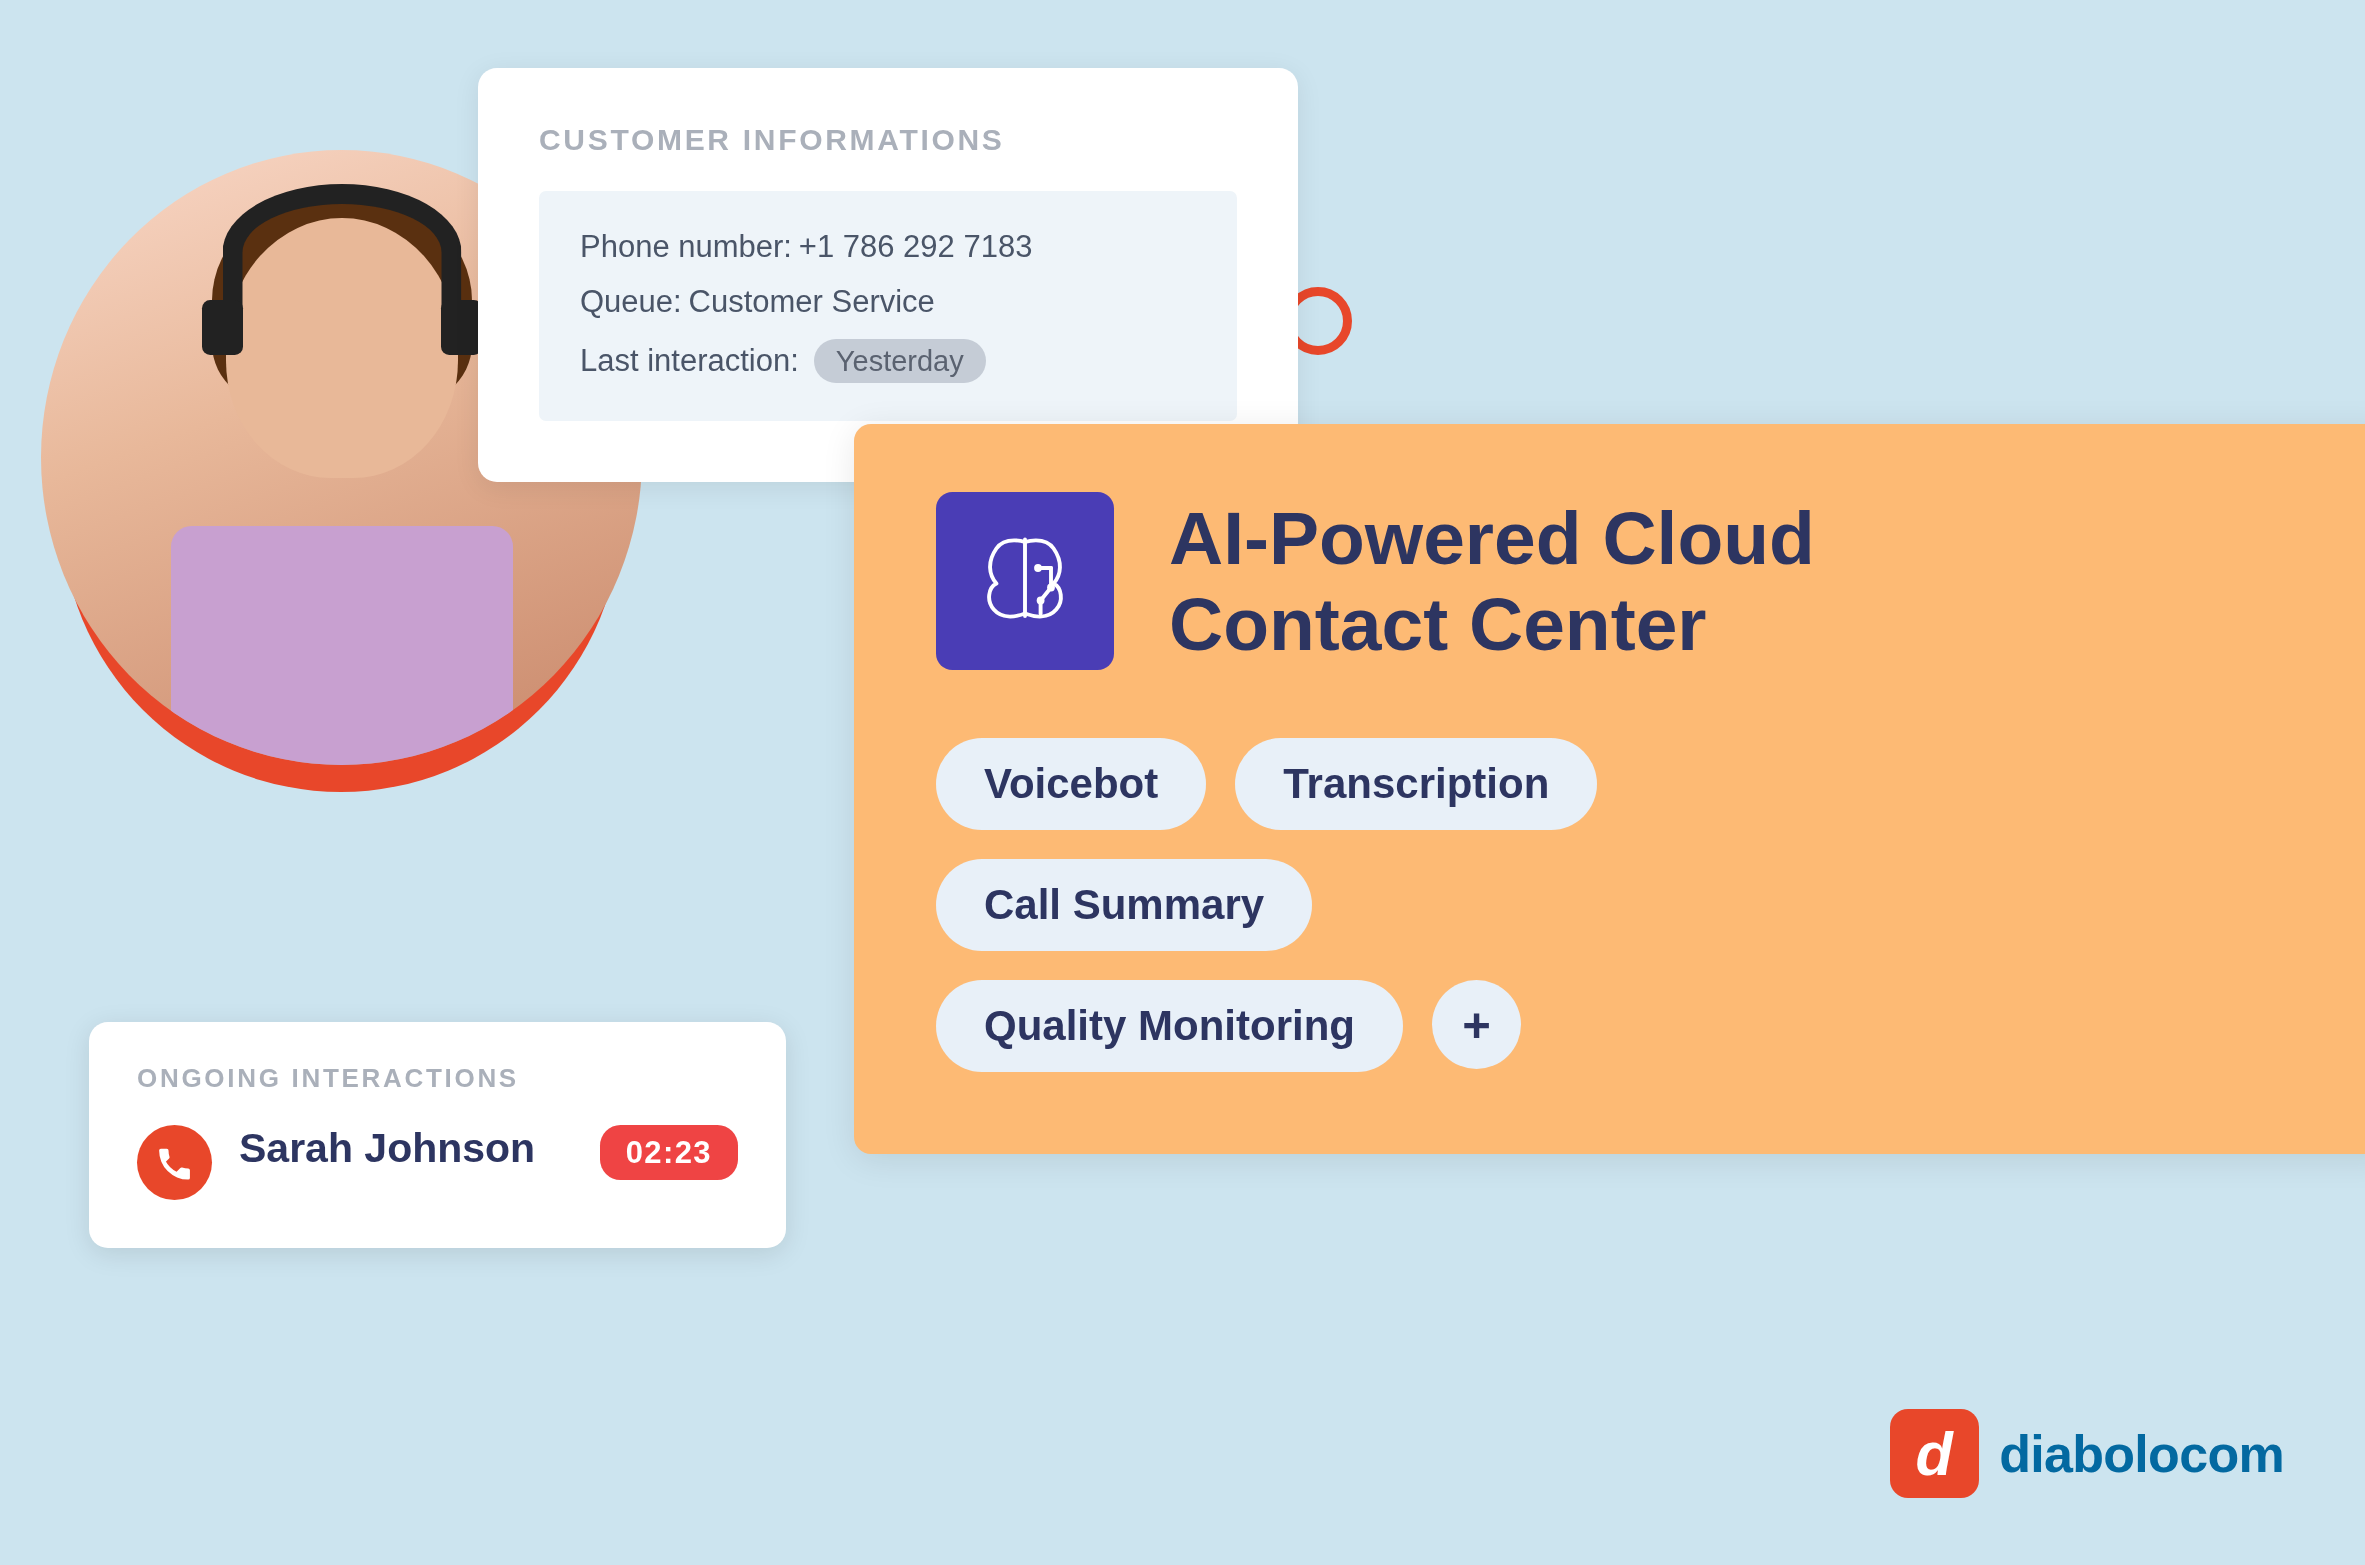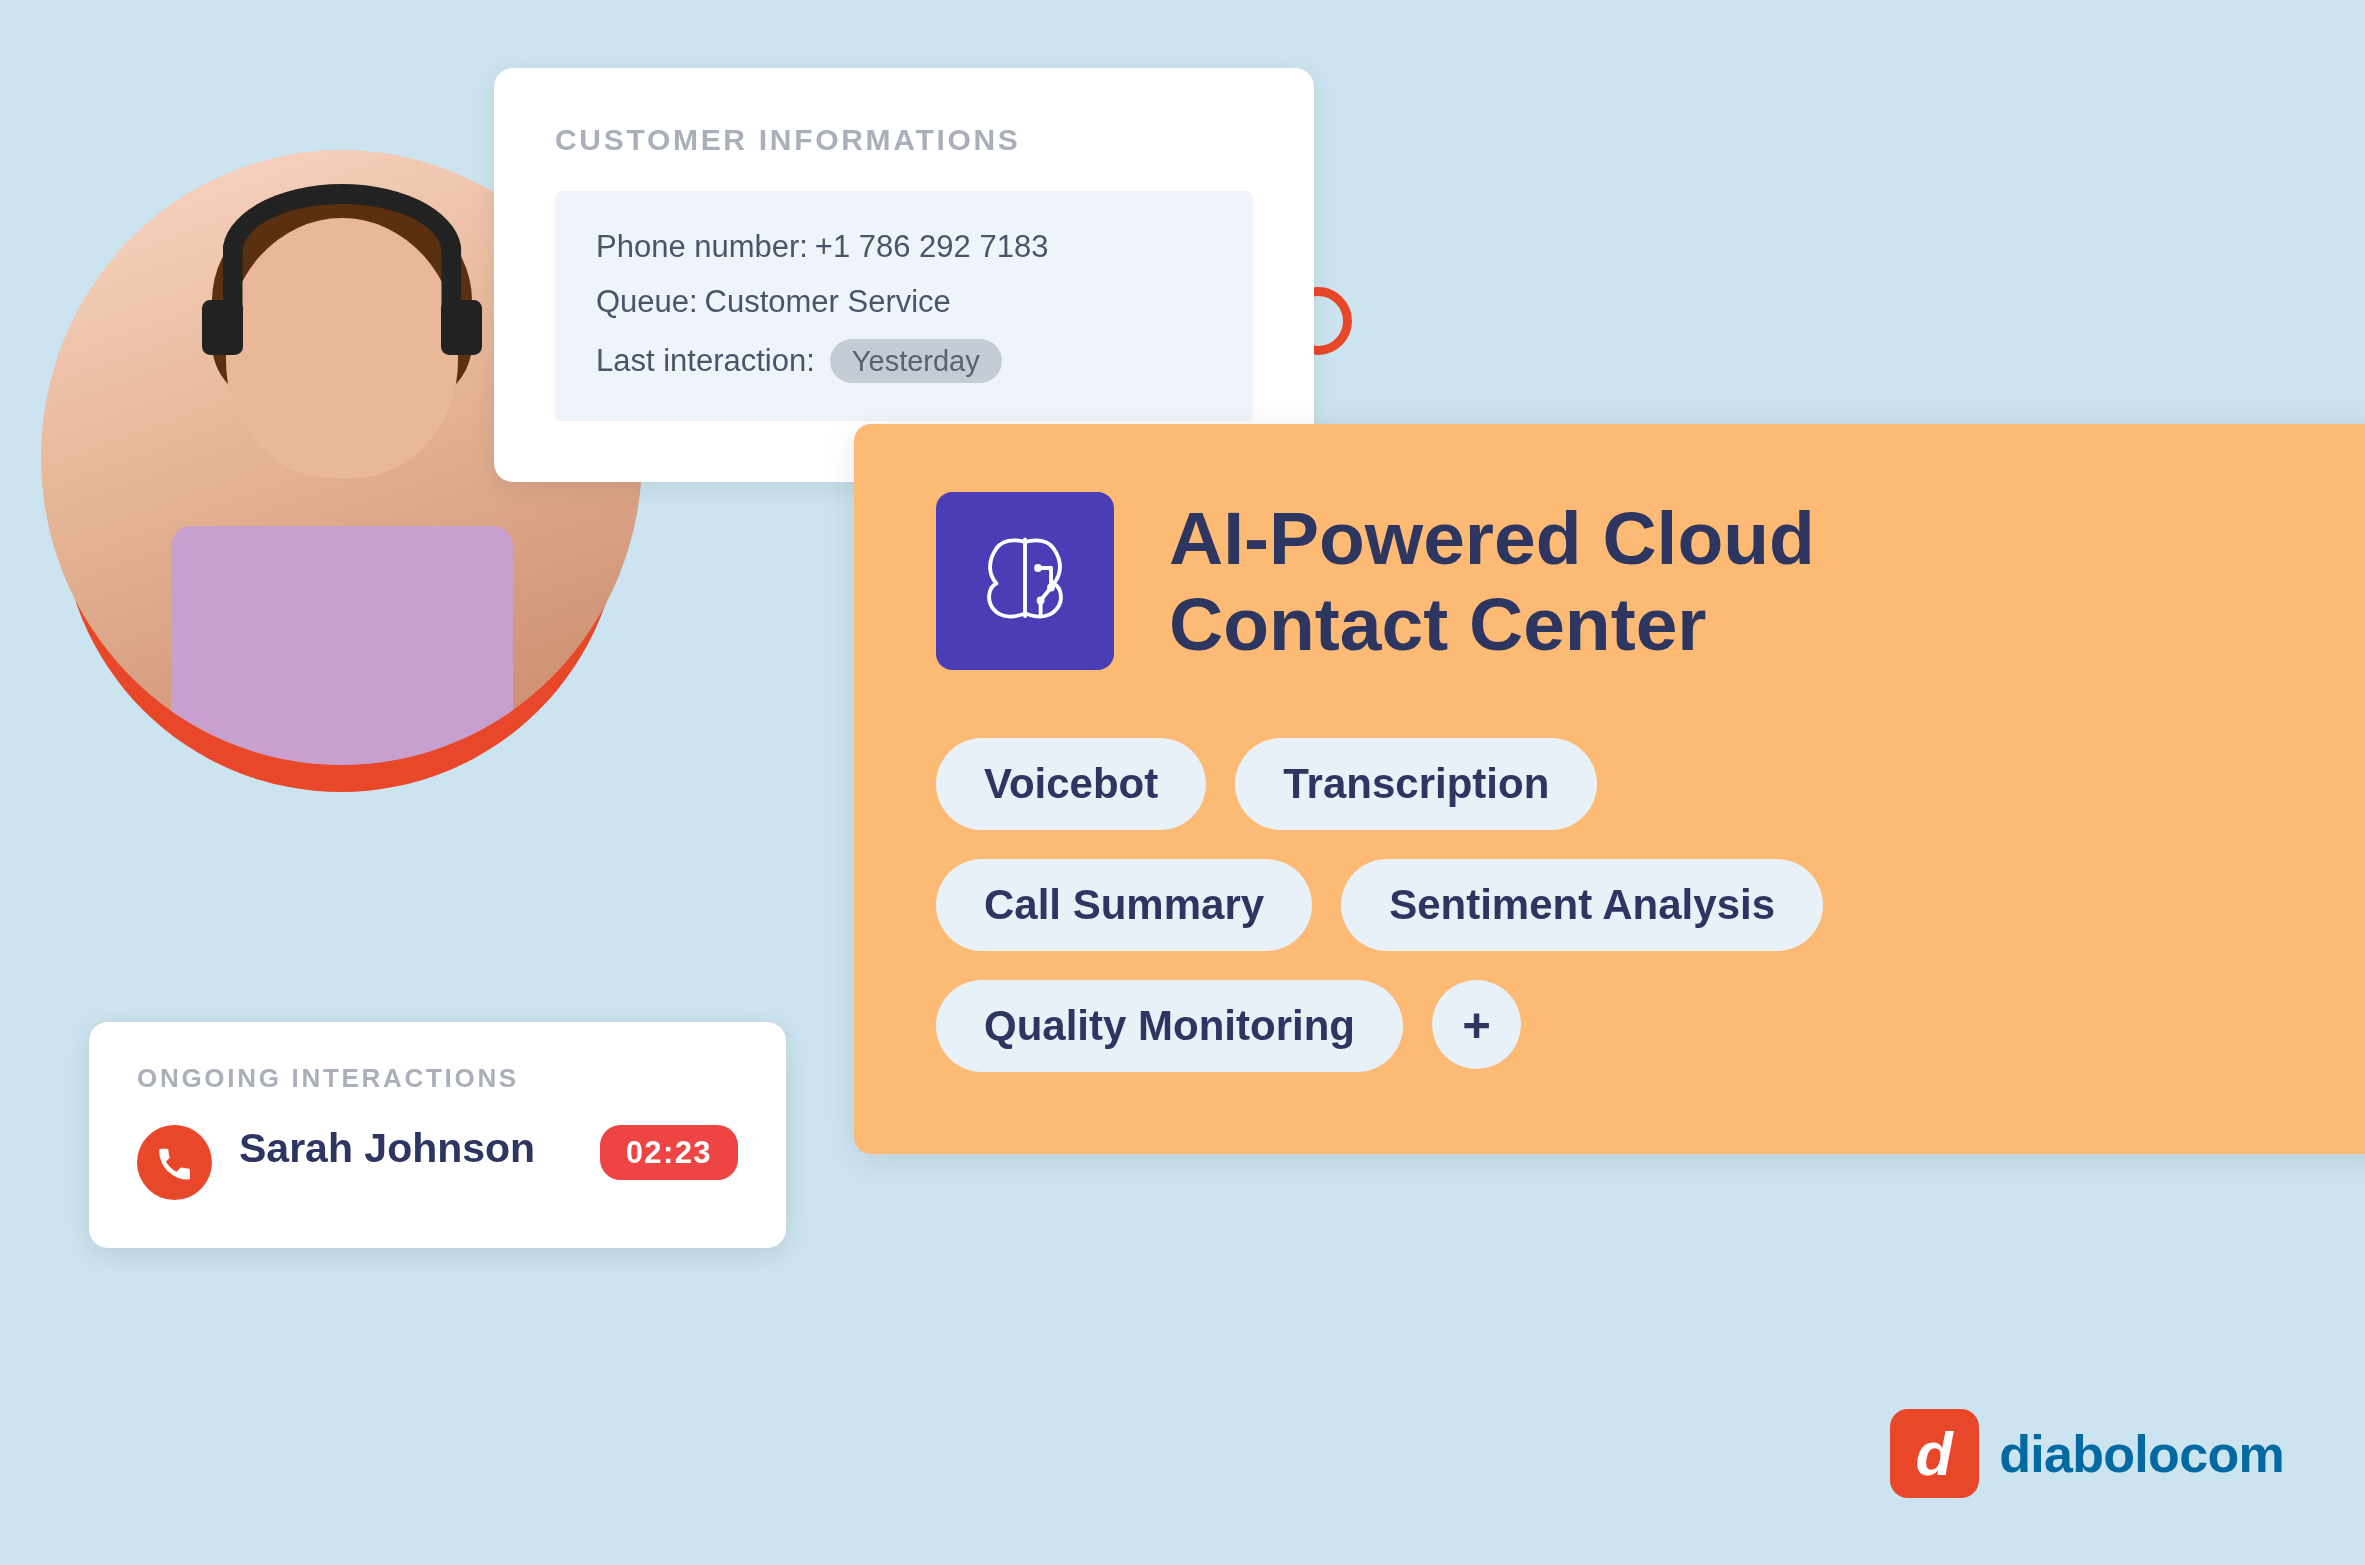--- a/index.html
+++ b/index.html
@@ -23,21 +23,20 @@
     
     .customer-card {
       position: absolute;
       top: 68px;
       left: 478px;
       width: 820px;
       background: white;
       border-radius: 19px;
       padding: 55px 61px 61px 61px;
       box-shadow: 0 5.5px 27px rgba(0,0,0,0.08);
-      margin-left: 16px;
     }
 
     .customer-card-title {
       font-size: 30px;
       font-weight: 700;
       color: #aab0ba;
       letter-spacing: 2.7px;
       text-transform: uppercase;
       margin-bottom: 34px;
     }
@@ -476,23 +475,20 @@
       </div>
       <div class="chip">
         <span>Transcription</span>
       </div>
     </div>
 
     <div class="chips-row">
       <div class="chip">
         <span>Call Summary</span>
       </div>
-      <div class="chip">
-        <span>Sentiment Analysis</span>
-      </div>
     </div>
 
     <div class="chips-row">
       <div class="chip">
         <span>Quality Monitoring</span>
       </div>
       <div class="chip-plus">
         <span>+</span>
       </div>
     </div>

